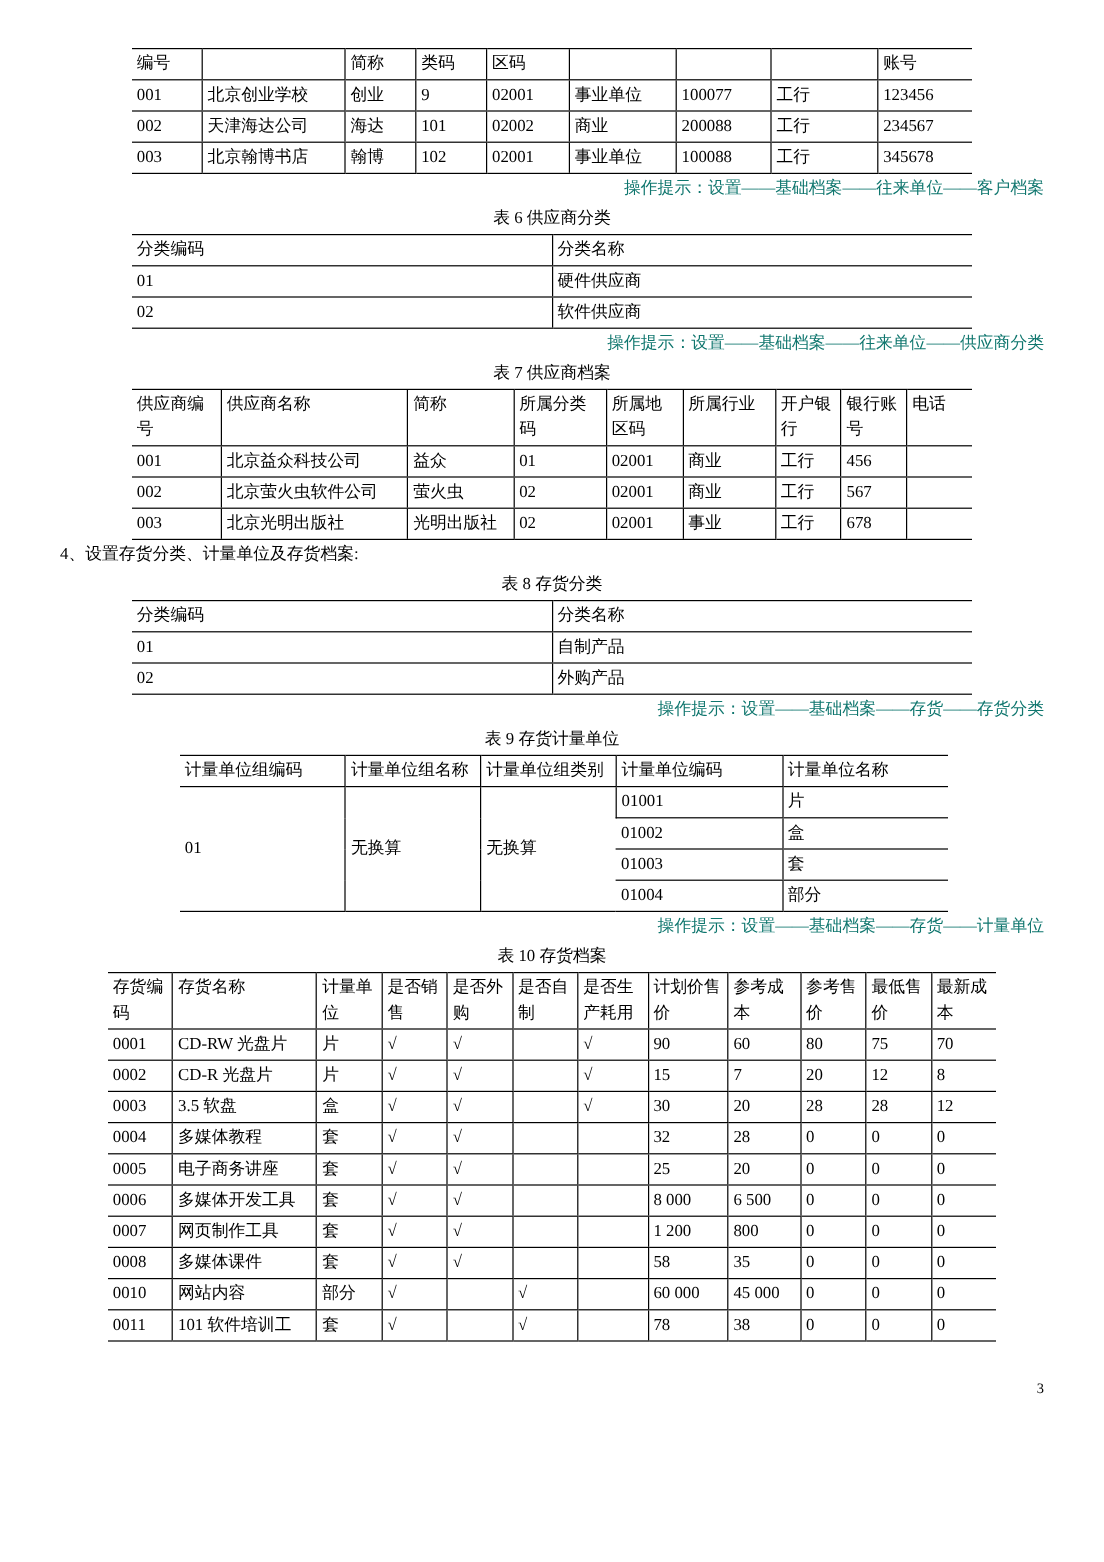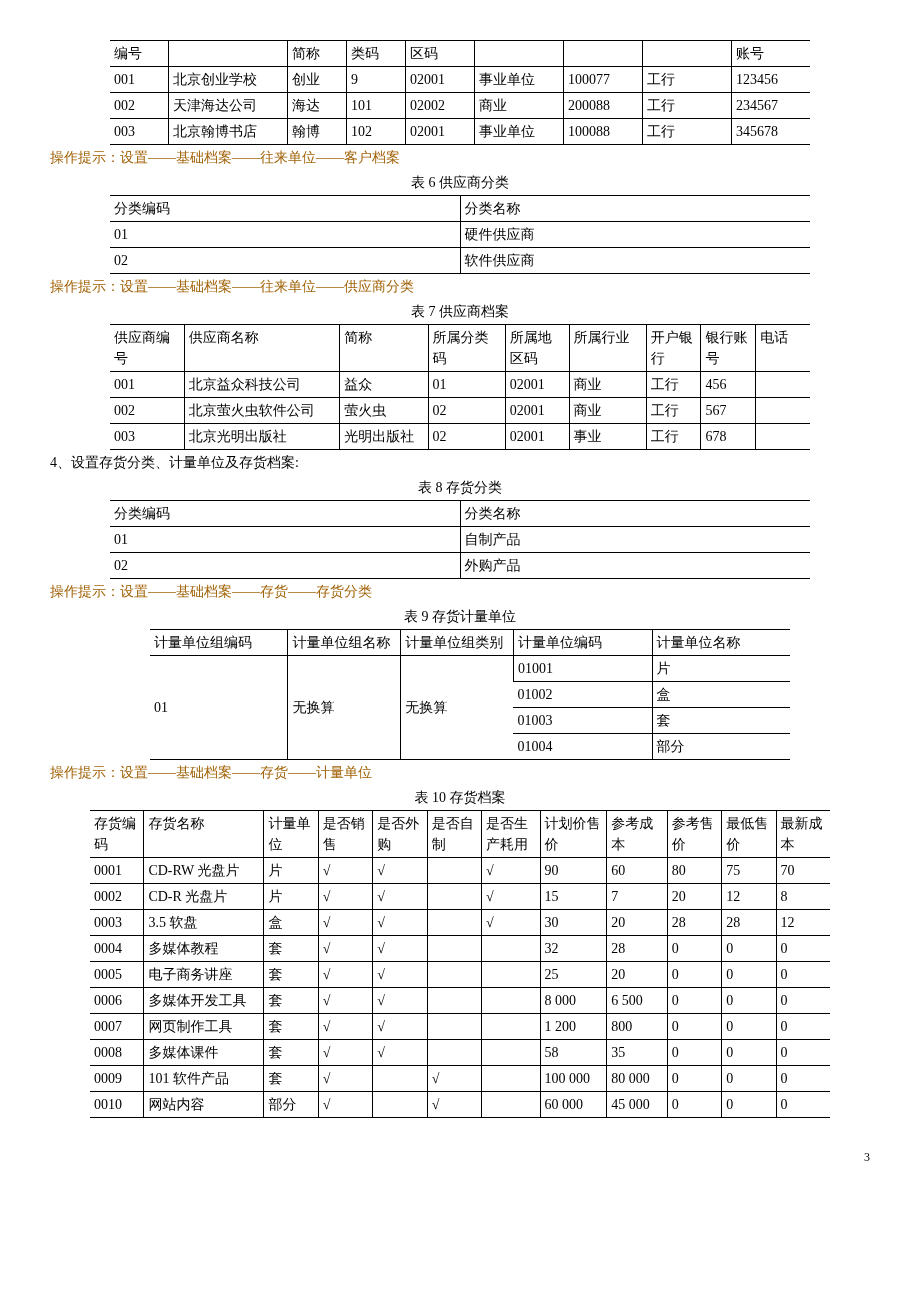--- a/index.html
+++ b/index.html
@@ -6,22 +6,23 @@
     font-family: "SimSun", "宋体", serif;
     font-size: 14px;
     color: #000;
     background: #fff;
     margin: 0;
     padding: 40px 50px 40px 50px;
     width: 820px;
     line-height: 1.5;
   }
   .hint {
-    color: #a16207;
+    color: #0f766e;
     margin: 2px 0;
+    text-align: right;
   }
   .section-text {
     margin: 2px 0;
   }
   .caption {
     text-align: center;
     margin: 4px 0 2px 0;
   }
   table {
     border-collapse: collapse;
@@ -400,43 +401,43 @@
         <td>√</td>
         <td></td>
         <td></td>
         <td>58</td>
         <td>35</td>
         <td>0</td>
         <td>0</td>
         <td>0</td>
       </tr>
   <tr>
-        <td>0009</td>
-        <td>101 软件产品</td>
-        <td>套</td>
-        <td>√</td>
-        <td></td>
-        <td>√</td>
-        <td></td>
-        <td>100 000</td>
-        <td>80 000</td>
-        <td>0</td>
-        <td>0</td>
-        <td>0</td>
-      </tr>
-  <tr>
         <td>0010</td>
         <td>网站内容</td>
         <td>部分</td>
         <td>√</td>
         <td></td>
         <td>√</td>
         <td></td>
         <td>60 000</td>
         <td>45 000</td>
         <td>0</td>
         <td>0</td>
         <td>0</td>
       </tr>
+  <tr>
+        <td>0011</td>
+        <td>101 软件培训工</td>
+        <td>套</td>
+        <td>√</td>
+        <td></td>
+        <td>√</td>
+        <td></td>
+        <td>78</td>
+        <td>38</td>
+        <td>0</td>
+        <td>0</td>
+        <td>0</td>
+      </tr>
 </tbody>
   </table>
 
 <div class="page-num">3</div>
 
 </body></html>

